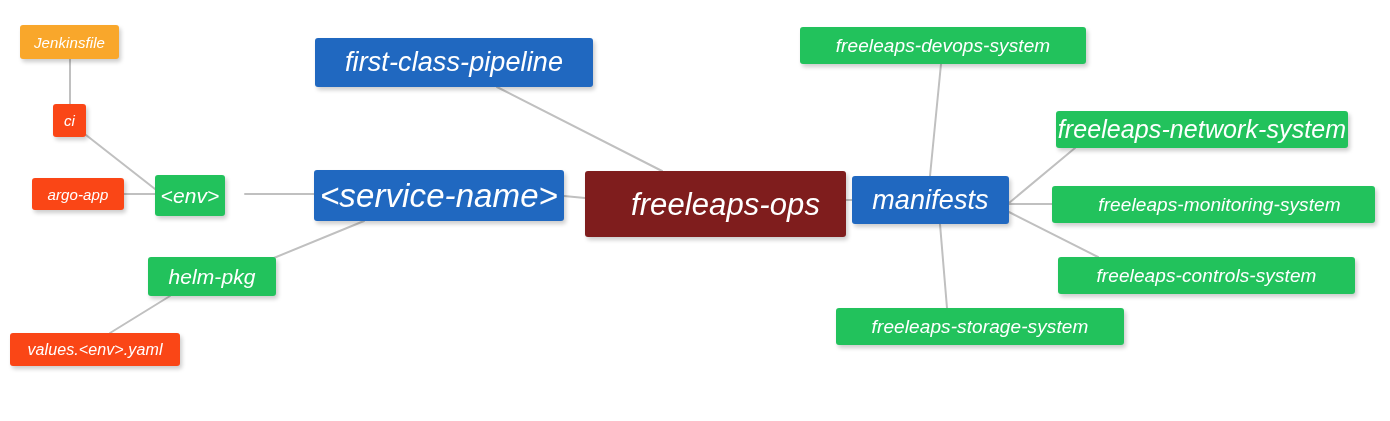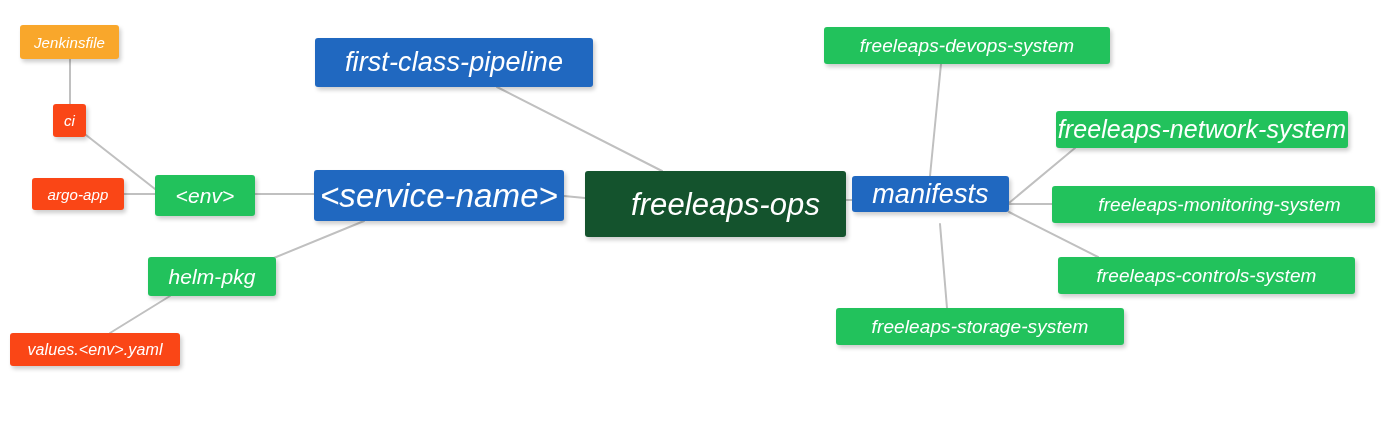--- a/index.html
+++ b/index.html
@@ -39,21 +39,21 @@
     justify-content: center;
     box-sizing: border-box;
     border-radius: 3px;
     color: #ffffff;
     white-space: nowrap;
     box-shadow: 2px 3px 4px rgba(0,0,0,0.20);
     line-height: 1;
     letter-spacing: 0.1px;
   }
   .node.root {
-    background: #14532d;
+    background: #7f1d1d;
     padding-left: 20px;
   }
   .node.blue {
     background: #2068c0;
   }
   .node.green {
     background: #22c25c;
   }
   .node.orange {
     background: #f9a72b;
@@ -79,26 +79,26 @@
       <line x1="930" y1="176" x2="941" y2="64" class="edge-line" stroke="#c0c0c0"></line>
       <line x1="1009" y1="203" x2="1075" y2="148" class="edge-line" stroke="#c0c0c0"></line>
       <line x1="1009" y1="204" x2="1052" y2="204" class="edge-line" stroke="#c0c0c0"></line>
       <line x1="1009" y1="212" x2="1098" y2="257" class="edge-line" stroke="#c0c0c0"></line>
       <line x1="940" y1="224" x2="947" y2="308" class="edge-line" stroke="#c0c0c0"></line>
     </svg>
   <div id="node-layer">
       <div class="node orange" style="left: 20px; top: 25px; width: 99px; height: 34px; font-size: 15px;">Jenkinsfile</div>
       <div class="node red" style="left: 53px; top: 104px; width: 33px; height: 33px; font-size: 15px;">ci</div>
       <div class="node red" style="left: 32px; top: 178px; width: 92px; height: 32px; font-size: 15px;">argo-app</div>
-      <div class="node green" style="left: 155px; top: 175px; width: 100px; height: 41px; font-size: 21px; text-align: center;">&lt;env&gt;</div>
+      <div class="node green" style="left: 155px; top: 175px; width: 70px; height: 41px; font-size: 21px; text-align: center;">&lt;env&gt;</div>
       <div class="node blue" style="left: 314px; top: 170px; width: 250px; height: 51px; font-size: 33px;">&lt;service-name&gt;</div>
       <div class="node blue" style="left: 315px; top: 38px; width: 278px; height: 49px; font-size: 27px;">first-class-pipeline</div>
       <div class="node root" style="left: 585px; top: 171px; width: 261px; height: 66px; font-size: 31px;">freeleaps-ops</div>
-      <div class="node blue" style="left: 852px; top: 176px; width: 157px; height: 36px; font-size: 27px;">manifests</div>
+      <div class="node blue" style="left: 852px; top: 176px; width: 157px; height: 48px; font-size: 27px;">manifests</div>
       <div class="node green" style="left: 148px; top: 257px; width: 128px; height: 39px; font-size: 21px;">helm-pkg</div>
       <div class="node red" style="left: 10px; top: 333px; width: 170px; height: 33px; font-size: 16px;">values.&lt;env&gt;.yaml</div>
-      <div class="node green" style="left: 800px; top: 27px; width: 286px; height: 37px; font-size: 19px; margin-left: 24px;">freeleaps-devops-system</div>
+      <div class="node green" style="left: 800px; top: 27px; width: 286px; height: 37px; font-size: 19px;">freeleaps-devops-system</div>
       <div class="node green" style="left: 1056px; top: 111px; width: 292px; height: 37px; font-size: 25px;">freeleaps-network-system</div>
       <div class="node green" style="left: 1052px; top: 186px; width: 323px; height: 37px; font-size: 19px; padding-left: 12px;">freeleaps-monitoring-system</div>
       <div class="node green" style="left: 1058px; top: 257px; width: 297px; height: 37px; font-size: 19px;">freeleaps-controls-system</div>
       <div class="node green" style="left: 816px; top: 308px; width: 288px; height: 37px; font-size: 19px; margin-left: 20px;">freeleaps-storage-system</div>
     </div>
 </div>
 
 </body></html>

